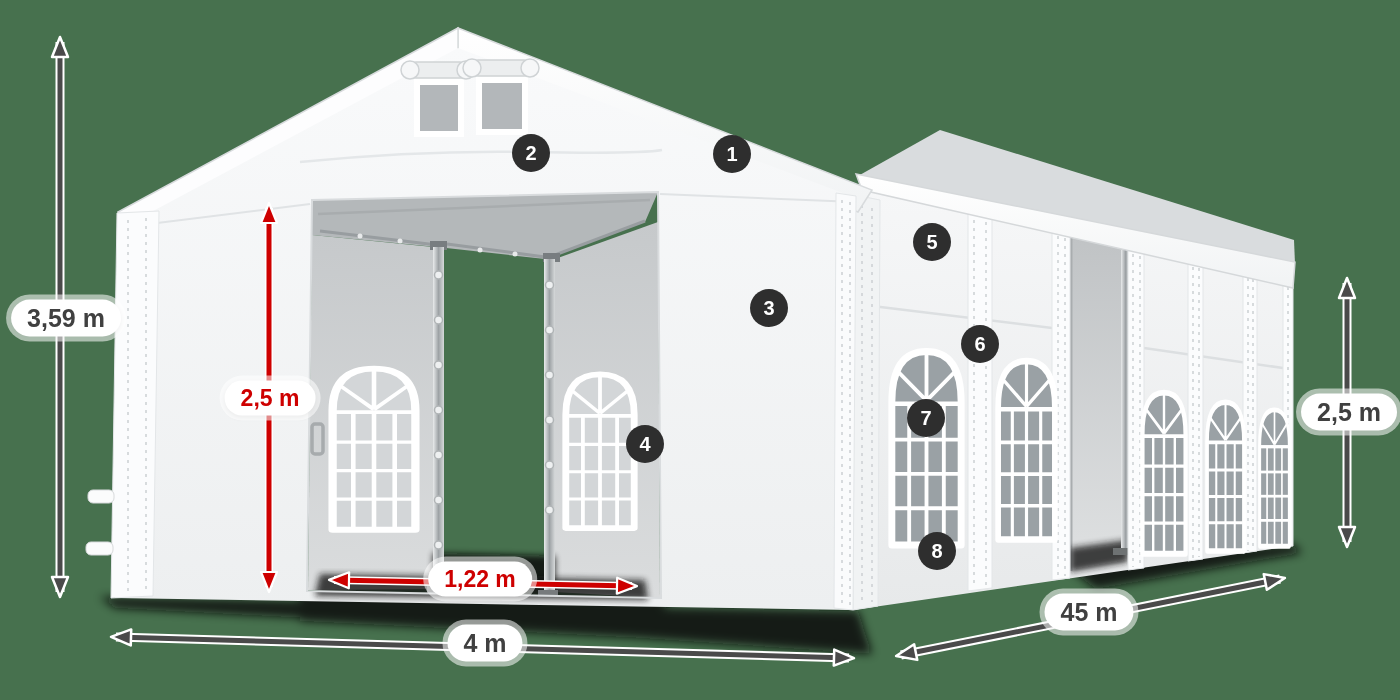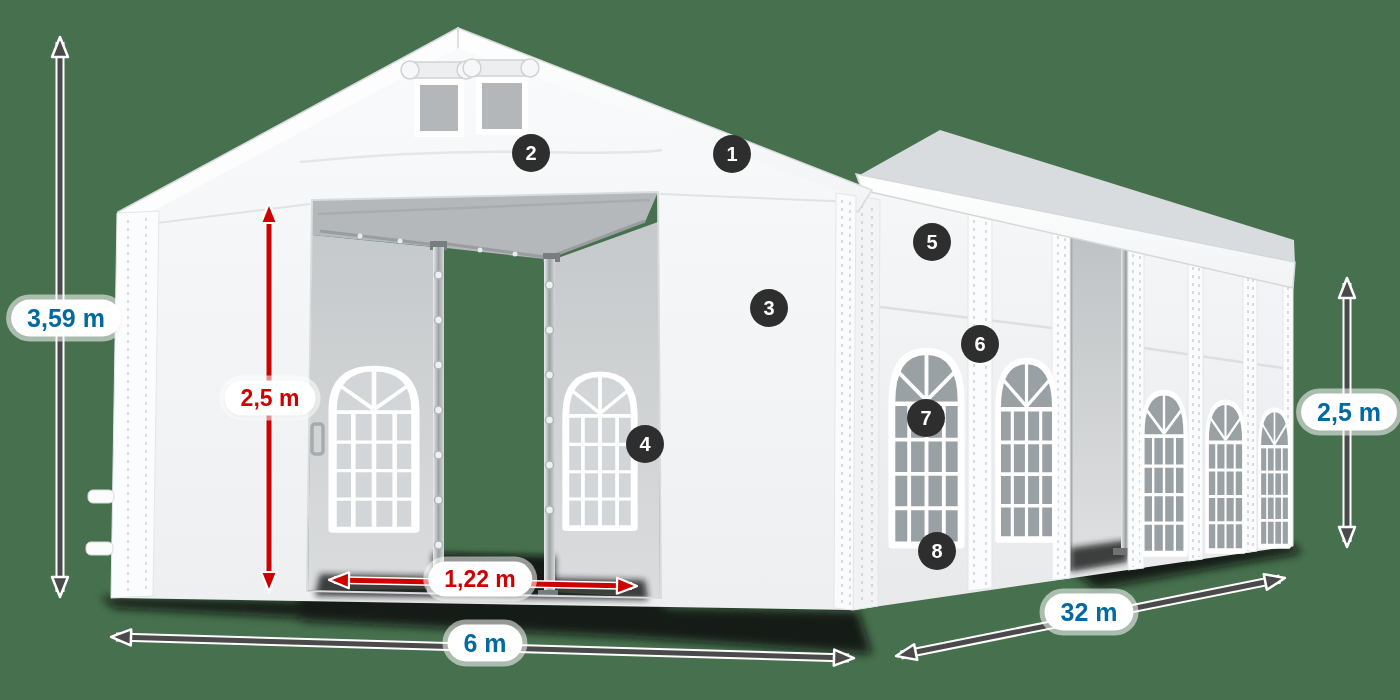--- a/index.html
+++ b/index.html
@@ -2,21 +2,21 @@
 <html><head>
 <meta charset="utf-8">
 <style>
   html,body{margin:0;padding:0;}
   body{width:1400px;height:700px;overflow:hidden;background:#47714E;}
   #stage{position:relative;width:1400px;height:700px;background:#47714E;
          font-family:"Liberation Sans",sans-serif;}
   #tent-svg{position:absolute;left:0;top:0;z-index:1;}
   .dim-label{position:absolute;transform:translate(-50%,-50%);background:#fff;
              border-radius:20px;padding:6px 16px;font-weight:bold;font-size:25px;line-height:1;
-             color:#0369a1;white-space:nowrap;z-index:3;
+             color:#404040;white-space:nowrap;z-index:3;
              box-shadow:0 0 0 5px rgba(255,255,255,.55),0 2px 5px rgba(0,0,0,.12);}
   .dim-label.red{color:#CE0000;font-size:23px;}
   .badge{position:absolute;transform:translate(-50%,-50%);width:38px;height:38px;
          border-radius:50%;background:#2E2E2E;color:#fff;font-weight:bold;font-size:20px;
          line-height:38px;text-align:center;z-index:2;cursor:pointer;}
   
   #lbl-total-height{left:66px;top:318px;}
   #lbl-door-height{left:270px;top:398px;}
   #lbl-door-width{left:480px;top:579px;}
   #lbl-front-width{left:485px;top:643px;}
@@ -257,22 +257,22 @@
       <g>
         <line x1="334" y1="580" x2="632" y2="586" stroke="#ffffff" stroke-width="8"></line>
         <line x1="334" y1="580" x2="632" y2="586" stroke="#CE0000" stroke-width="5" marker-start="url(#mRed)" marker-end="url(#mRed)"></line>
       </g>
     </g>
   </svg>
 
   <div id="lbl-total-height" class="dim-label">3,59 m</div>
   <div id="lbl-door-height" class="dim-label red">2,5 m</div>
   <div id="lbl-door-width" class="dim-label red">1,22 m</div>
-  <div id="lbl-front-width" class="dim-label">6 m</div>
-  <div id="lbl-side-length" class="dim-label">32 m</div>
+  <div id="lbl-front-width" class="dim-label">4 m</div>
+  <div id="lbl-side-length" class="dim-label">45 m</div>
   <div id="lbl-side-height" class="dim-label">2,5 m</div>
 
   <div id="badge-1" class="badge">1</div>
   <div id="badge-2" class="badge">2</div>
   <div id="badge-3" class="badge">3</div>
   <div id="badge-4" class="badge">4</div>
   <div id="badge-5" class="badge">5</div>
   <div id="badge-6" class="badge">6</div>
   <div id="badge-7" class="badge">7</div>
   <div id="badge-8" class="badge">8</div>

